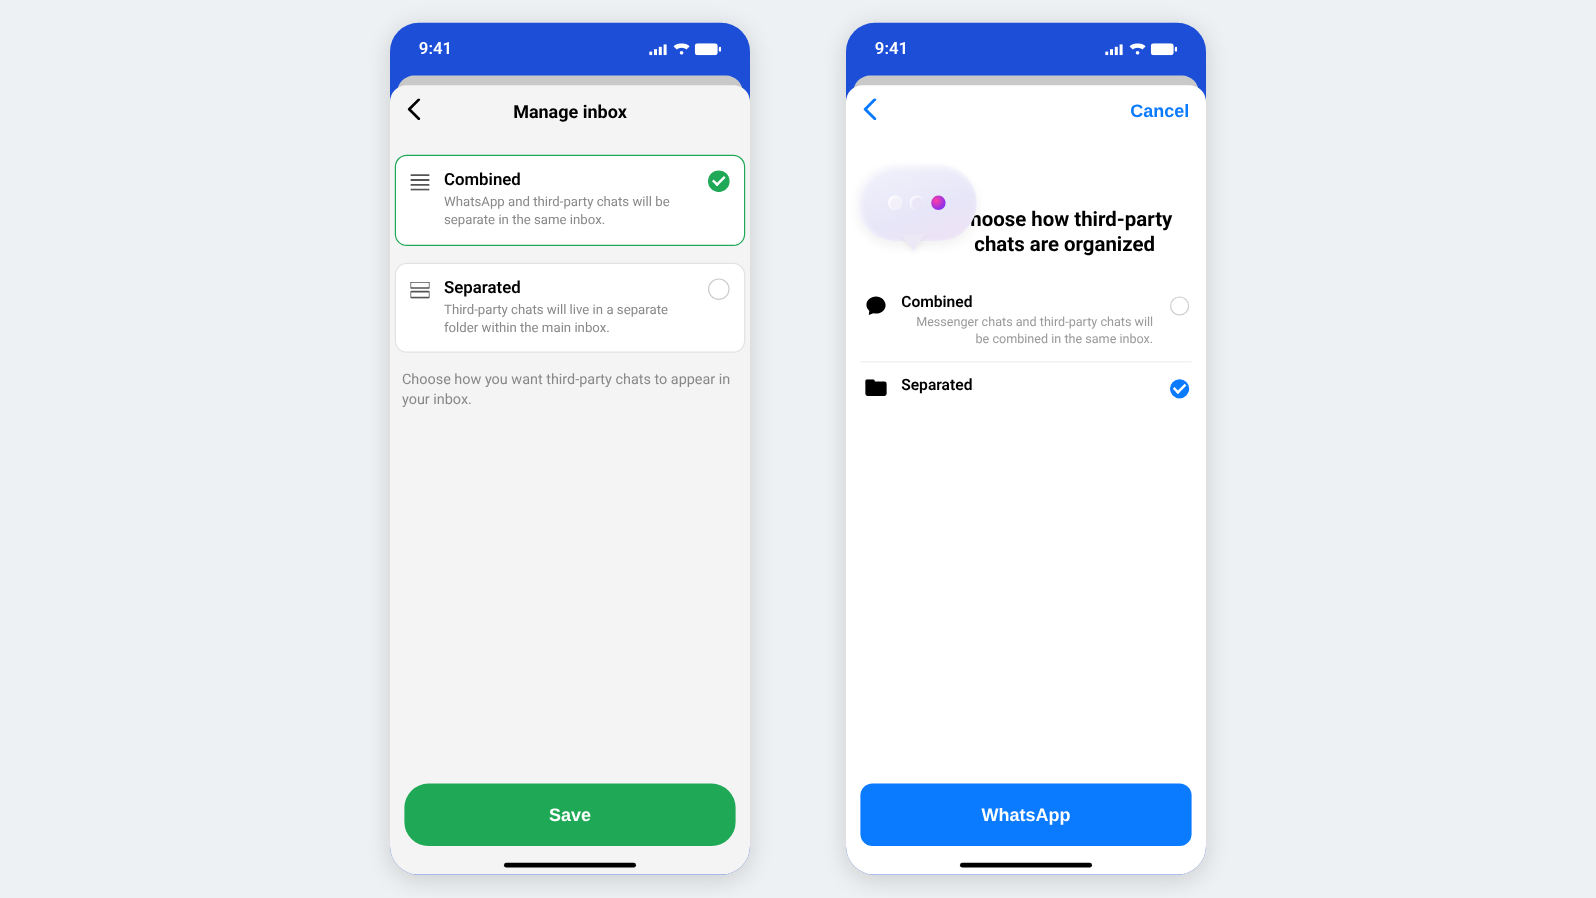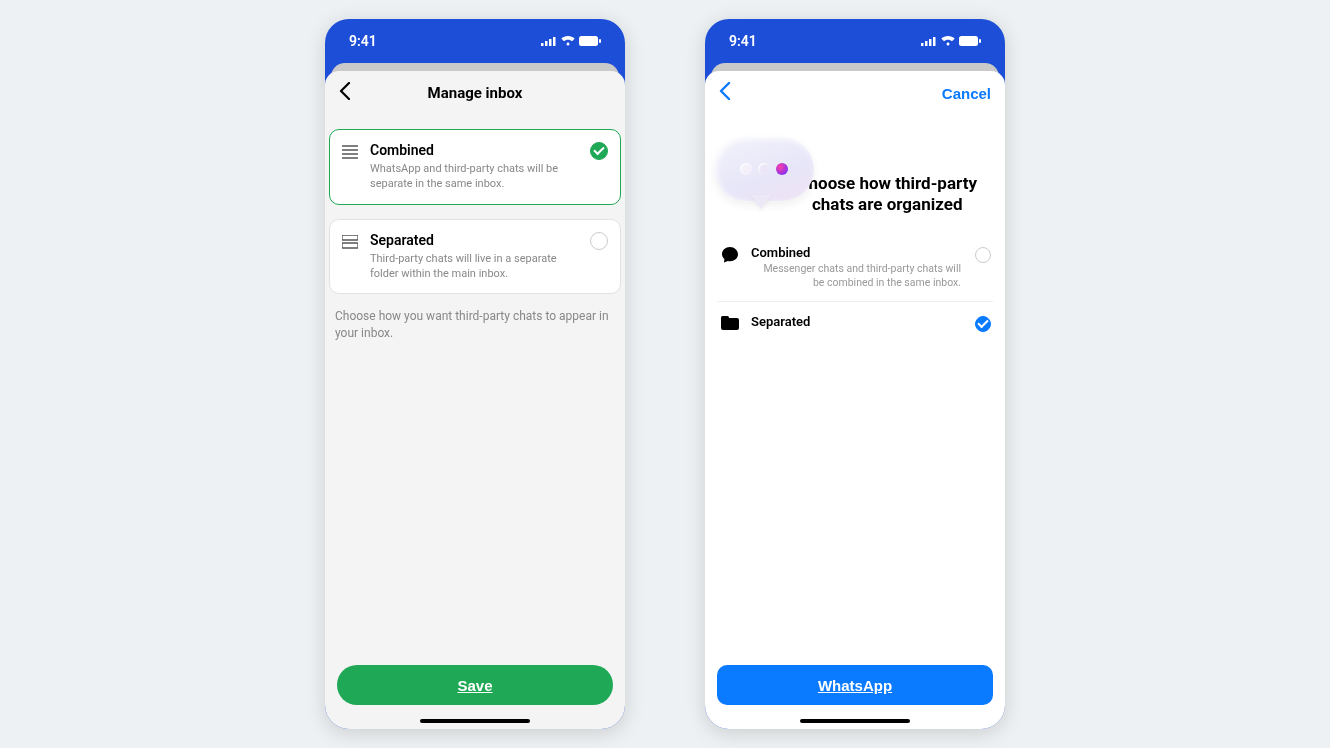--- a/index.html
+++ b/index.html
@@ -155,28 +155,27 @@
     transform: rotate(-45deg) translate(1px,-1px);
   }
   .helper {
     font-size: 12px;
     color: #888;
     padding: 14px 6px;
     line-height: 1.4;
   }
   .bottom-btn {
     margin: 0 12px 24px 12px;
-    height: 40px;
+    height: 52px;
     border-radius: 20px;
     border: none;
     color: #fff;
     font-size: 15px;
     font-weight: 600;
     cursor: pointer;
-    text-decoration: underline;
   }
   .bottom-btn.green { background: #1fa855; }
   .bottom-btn.blue { background: #0a7aff; border-radius: 10px; }
   .home-indicator {
     position: absolute;
     bottom: 6px;
     left: 50%;
     transform: translateX(-50%);
     width: 110px;
     height: 4px;

